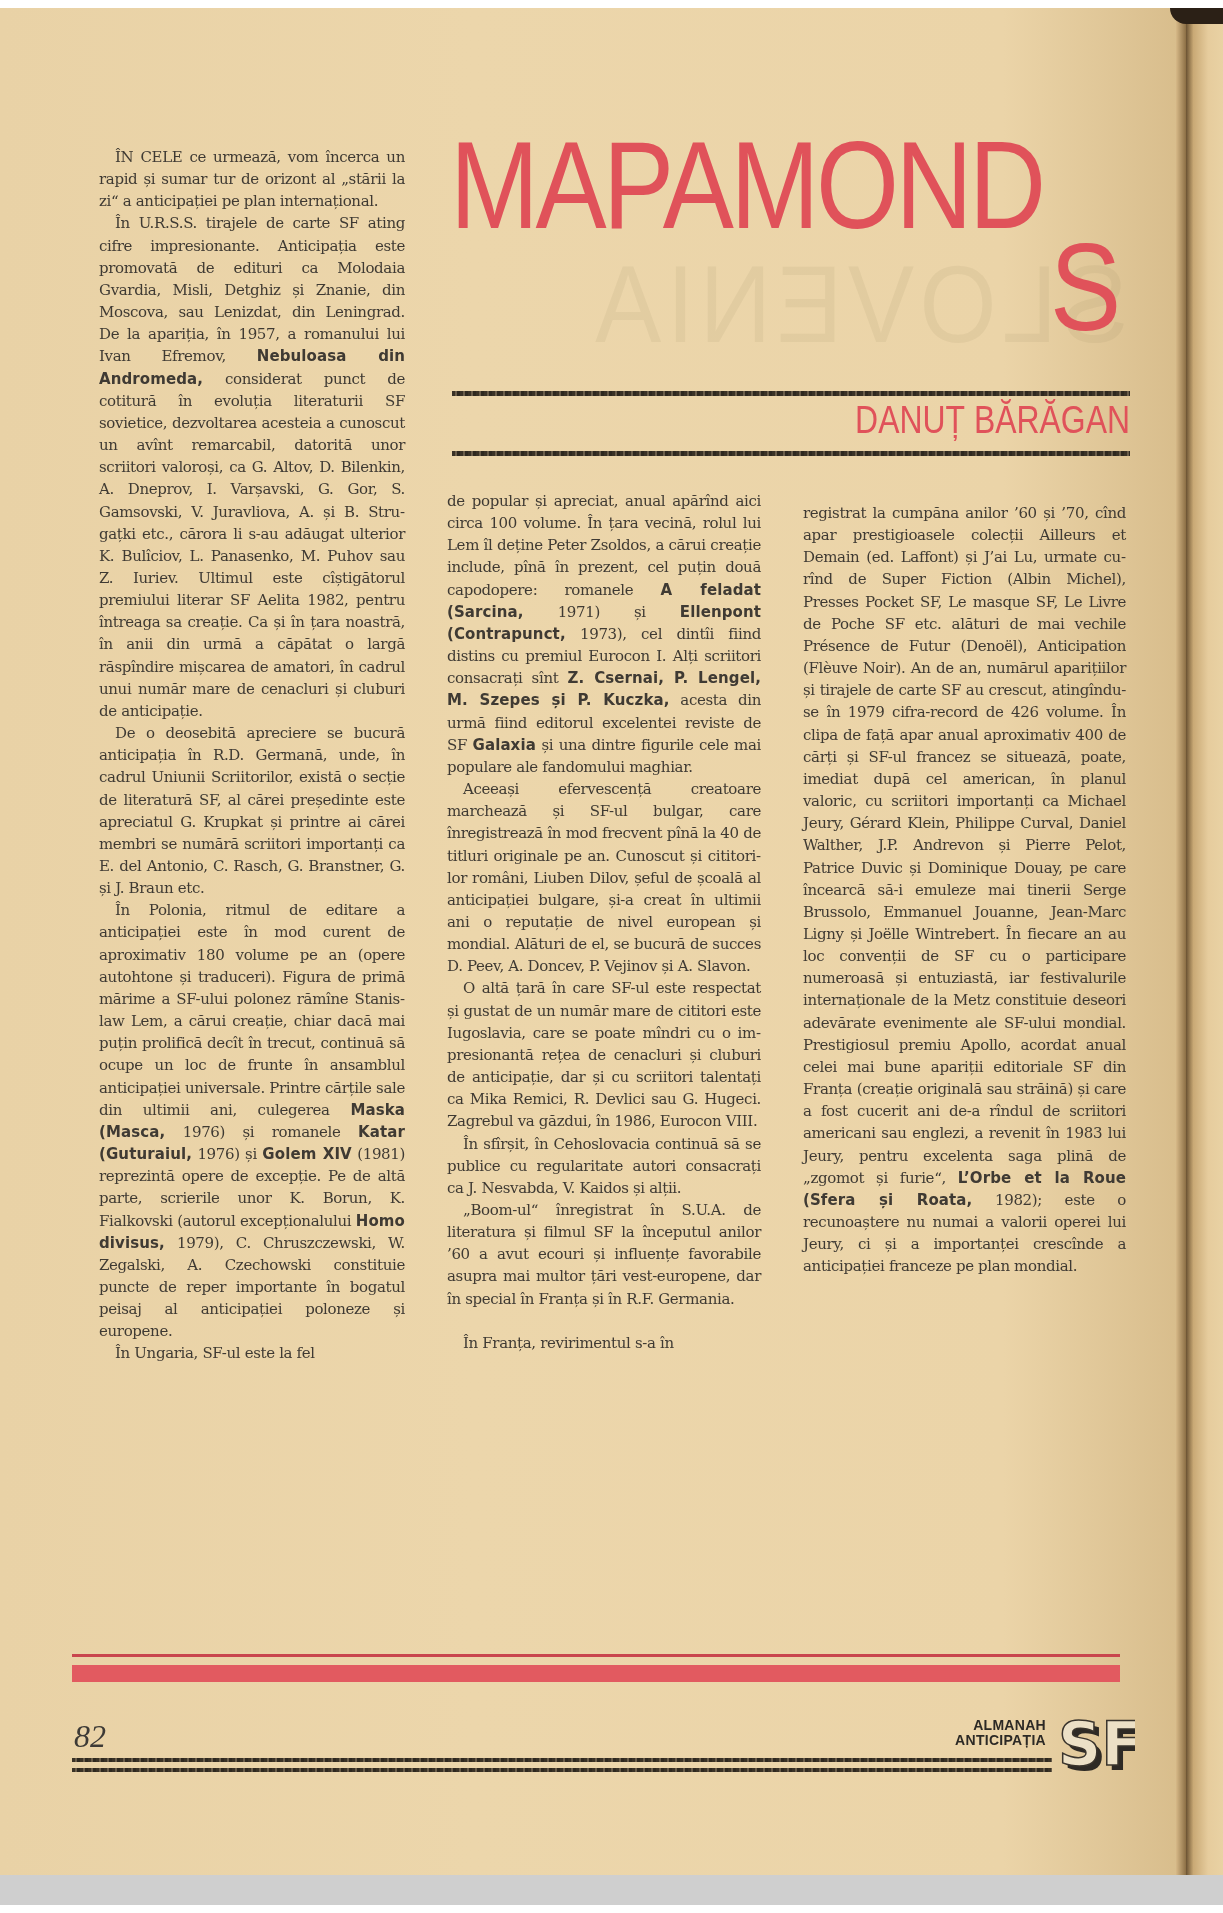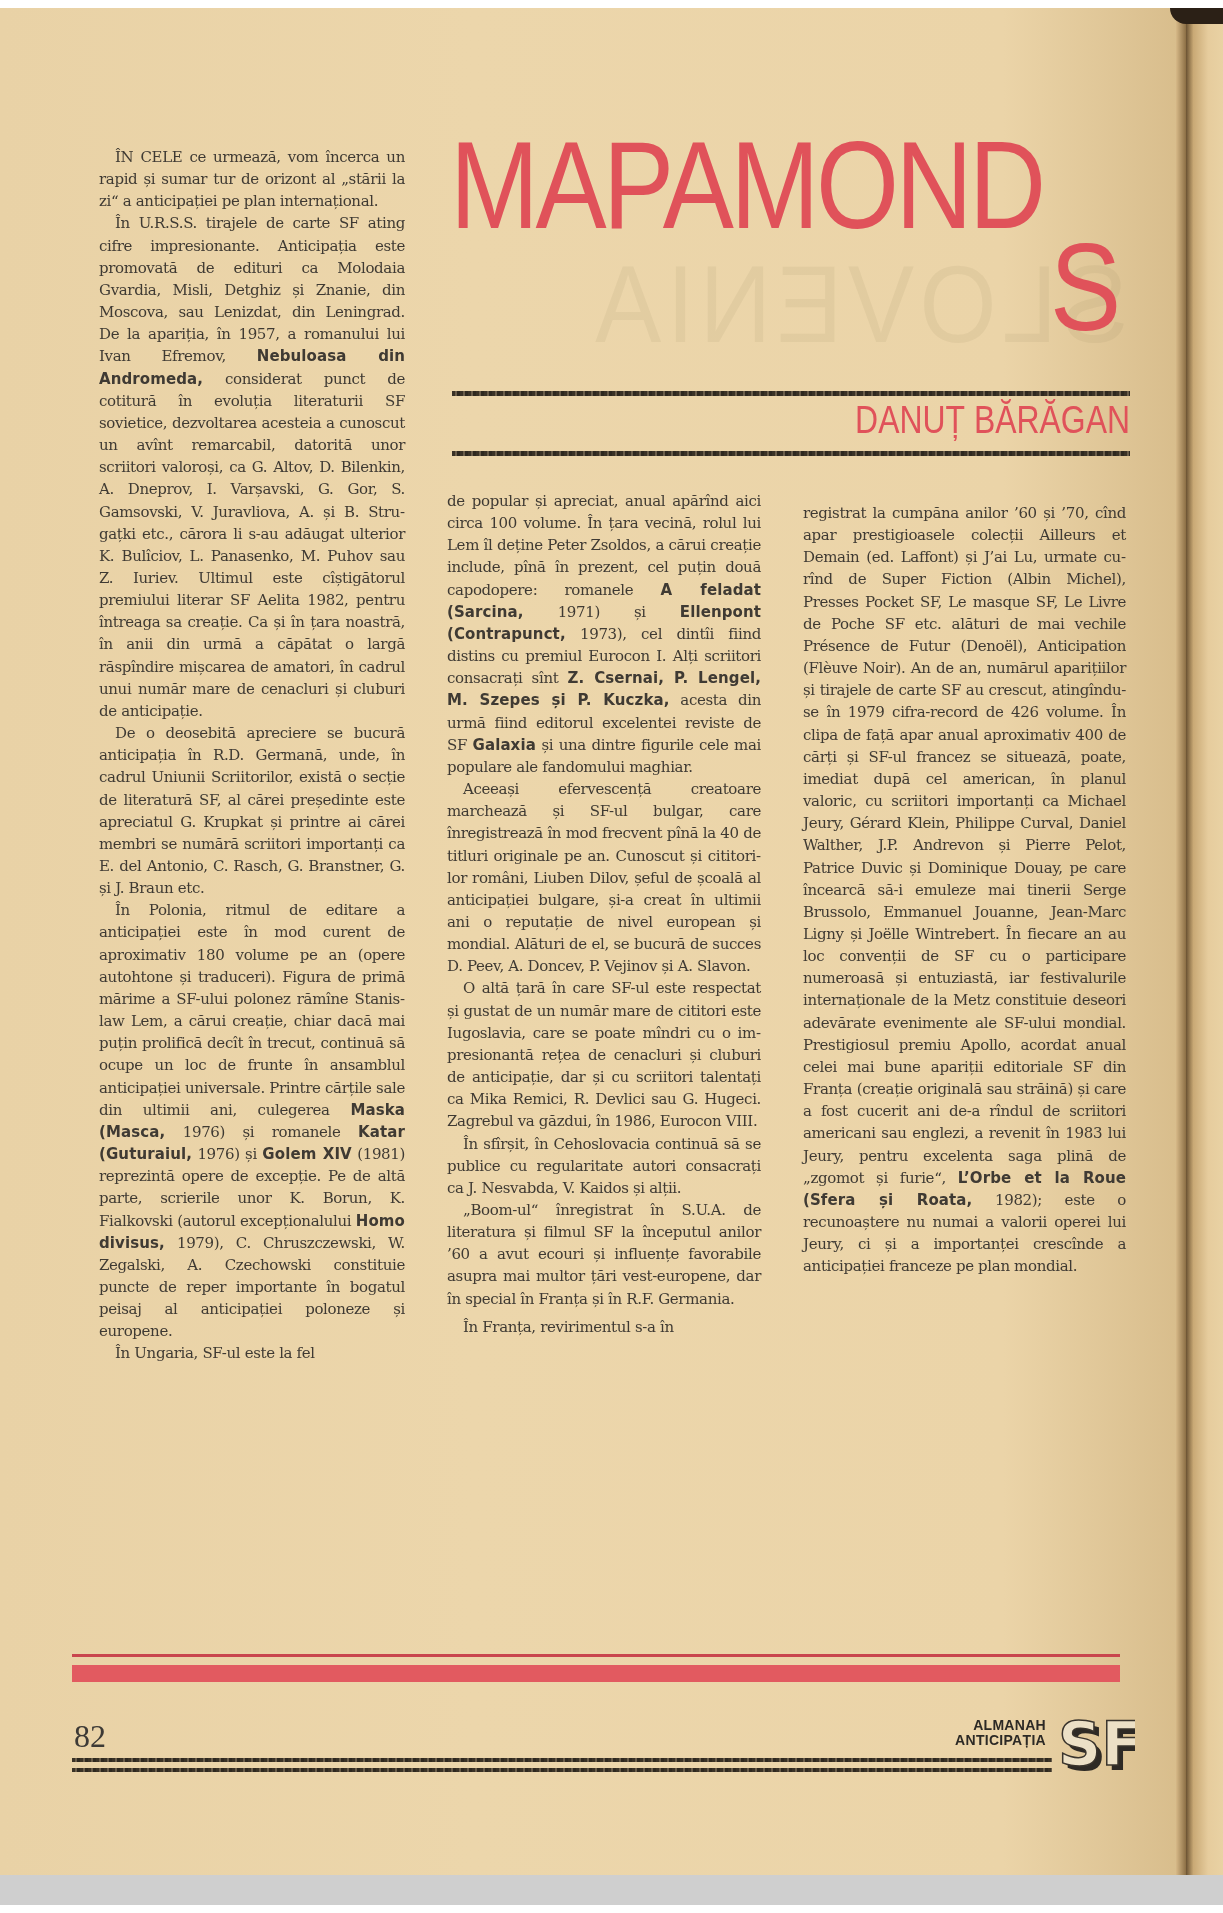--- a/index.html
+++ b/index.html
@@ -76,21 +76,21 @@
     .red-thin {
       position:absolute; left:72px; top:1654px; width:1048px; height:3px;
       background:#c9464e;
     }
     .red-bar {
       position:absolute; left:72px; top:1665px; width:1048px; height:17px;
       background:#e25a60;
     }
     .page-num {
       position:absolute; left:74px; top:1718px;
-      font-family:"Liberation Serif", serif; 
+      font-family:"Liberation Serif", serif; font-style:italic;
       font-size:32px; color:#3d3a36;
     }
     .foot-rule1 { left:72px; top:1758px; width:980px; height:4px; }
     .foot-rule2 { left:72px; top:1768px; width:980px; height:4px; }
     .brand {
       position:absolute; left:920px; top:1718px; width:126px; text-align:right;
       font-family:"Liberation Sans", sans-serif; font-weight:bold;
       font-size:14px; line-height:15px; color:#2c2925; letter-spacing:0.3px;
     }
     .logo {
@@ -120,21 +120,21 @@
   <p><span>În Polonia, ritmul de editare a anticipației este în mod curent de aproximativ 180 volume pe an (opere autohtone și tradu­ceri). Figura de primă mărime a SF-ului polonez rămîne Stanis­law Lem, a cărui creație, chiar dacă mai puțin prolifică decît în trecut, continuă să ocupe un loc de frunte în ansamblul anticipa­ției universale. Printre cărțile sale din ultimii ani, culegerea </span><b>Maska (Masca,</b><span> 1976) și roma­nele </span><b>Katar (Guturaiul,</b><span> 1976) și </span><b>Golem XIV</b><span> (1981) reprezintă opere de excepție. Pe de altă parte, scrierile unor K. Borun, K. Fialkovski (autorul excepțio­nalului </span><b>Homo divisus,</b><span> 1979), C. Chruszczewski, W. Zegalski, A. Czechowski constituie puncte de reper importante în bogatul peisaj al anticipației po­loneze și europene.</span></p>
   <p><span>În Ungaria, SF-ul este la fel</span></p>
 </div>
 
 <div class="col col2">
   <p style="text-indent:0"><span>de popular și apreciat, anual apărînd aici circa 100 volume. În țara vecină, rolul lui Lem îl de­ține Peter Zsoldos, a cărui crea­ție include, pînă în prezent, cel puțin două capodopere: roma­nele </span><b>A feladat (Sarcina,</b><span> 1971) și </span><b>Ellenpont (Contrapunct,</b><span> 1973), cel dintîi fiind distins cu premiul Eurocon I. Alți scriitori consacrați sînt </span><b>Z. Csernai, P. Lengel, M. Szepes și P. Kuc­zka,</b><span> acesta din urmă fiind edito­rul excelentei reviste de SF </span><b>Ga­laxia</b><span> și una dintre figurile cele mai populare ale fandomului maghiar.</span></p>
   <p><span>Aceeași efervescență crea­toare marchează și SF-ul bulgar, care înregistrează în mod frec­vent pînă la 40 de titluri origi­nale pe an. Cunoscut și cititori­lor români, Liuben Dilov, șeful de școală al anticipației bulgare, și-a creat în ultimii ani o reputa­ție de nivel european și mondial. Alături de el, se bucură de suc­ces D. Peev, A. Doncev, P. Ve­jinov și A. Slavon.</span></p>
   <p><span>O altă țară în care SF-ul este respectat și gustat de un număr mare de cititori este Iugoslavia, care se poate mîndri cu o im­presionantă rețea de cenacluri și cluburi de anticipație, dar și cu scriitori talentați ca Mika Re­mici, R. Devlici sau G. Hugeci. Zagrebul va găzdui, în 1986, Eu­rocon VIII.</span></p>
   <p><span>În sfîrșit, în Cehoslovacia con­tinuă să se publice cu regulari­tate autori consacrați ca J. Nes­vabda, V. Kaidos și alții.</span></p>
   <p><span>„Boom-ul“ înregistrat în S.U.A. de literatura și filmul SF la începutul anilor ’60 a avut ecouri și influențe favorabile asupra mai multor țări vest-eu­ropene, dar în special în Franța și în R.F. Germania.</span></p>
-  <p style="margin-top:6px"><span>În Franța, revirimentul s-a în­</span></p>
+  <p style="margin-top:22px"><span>În Franța, revirimentul s-a în­</span></p>
 </div>
 
 <div class="col col3">
   <p style="text-indent:0"><span>registrat la cumpăna anilor ’60 și ’70, cînd apar prestigioasele co­lecții Ailleurs et Demain (ed. Laffont) și J’ai Lu, urmate cu­rînd de Super Fiction (Albin Mi­chel), Presses Pocket SF, Le masque SF, Le Livre de Poche SF etc. alături de mai vechile Présence de Futur (Denoël), Anticipation (Flèuve Noir). An de an, numărul aparițiilor și tira­jele de carte SF au crescut, atingîndu-se în 1979 cifra-record de 426 volume. În clipa de față apar anual aproximativ 400 de cărți și SF-ul francez se situ­ează, poate, imediat după cel american, în planul valoric, cu scriitori importanți ca Michael Jeury, Gérard Klein, Philippe Curval, Daniel Walther, J.P. An­drevon și Pierre Pelot, Patrice Duvic și Dominique Douay, pe care încearcă să-i emuleze mai tinerii Serge Brussolo, Emma­nuel Jouanne, Jean-Marc Ligny și Joëlle Wintrebert. În fiecare an au loc convenții de SF cu o participare numeroasă și entu­ziastă, iar festivalurile internațio­nale de la Metz constituie de­seori adevărate evenimente ale SF-ului mondial. Prestigiosul premiu Apollo, acordat anual celei mai bune apariții editoriale SF din Franța (creație originală sau străină) și care a fost cuce­rit ani de-a rîndul de scriitori americani sau englezi, a revenit în 1983 lui Jeury, pentru exce­lenta saga plină de „zgomot și furie“, </span><b>L’Orbe et la Roue (Sfera și Roata,</b><span> 1982); este o recunoaștere nu numai a valorii operei lui Jeury, ci și a impor­tanței crescînde a anticipației franceze pe plan mondial.</span></p>
 </div>
 
 <div class="red-thin"></div>
 <div class="red-bar"></div>
 <div class="page-num">82</div>
 <div class="rule-dark foot-rule1"></div>

